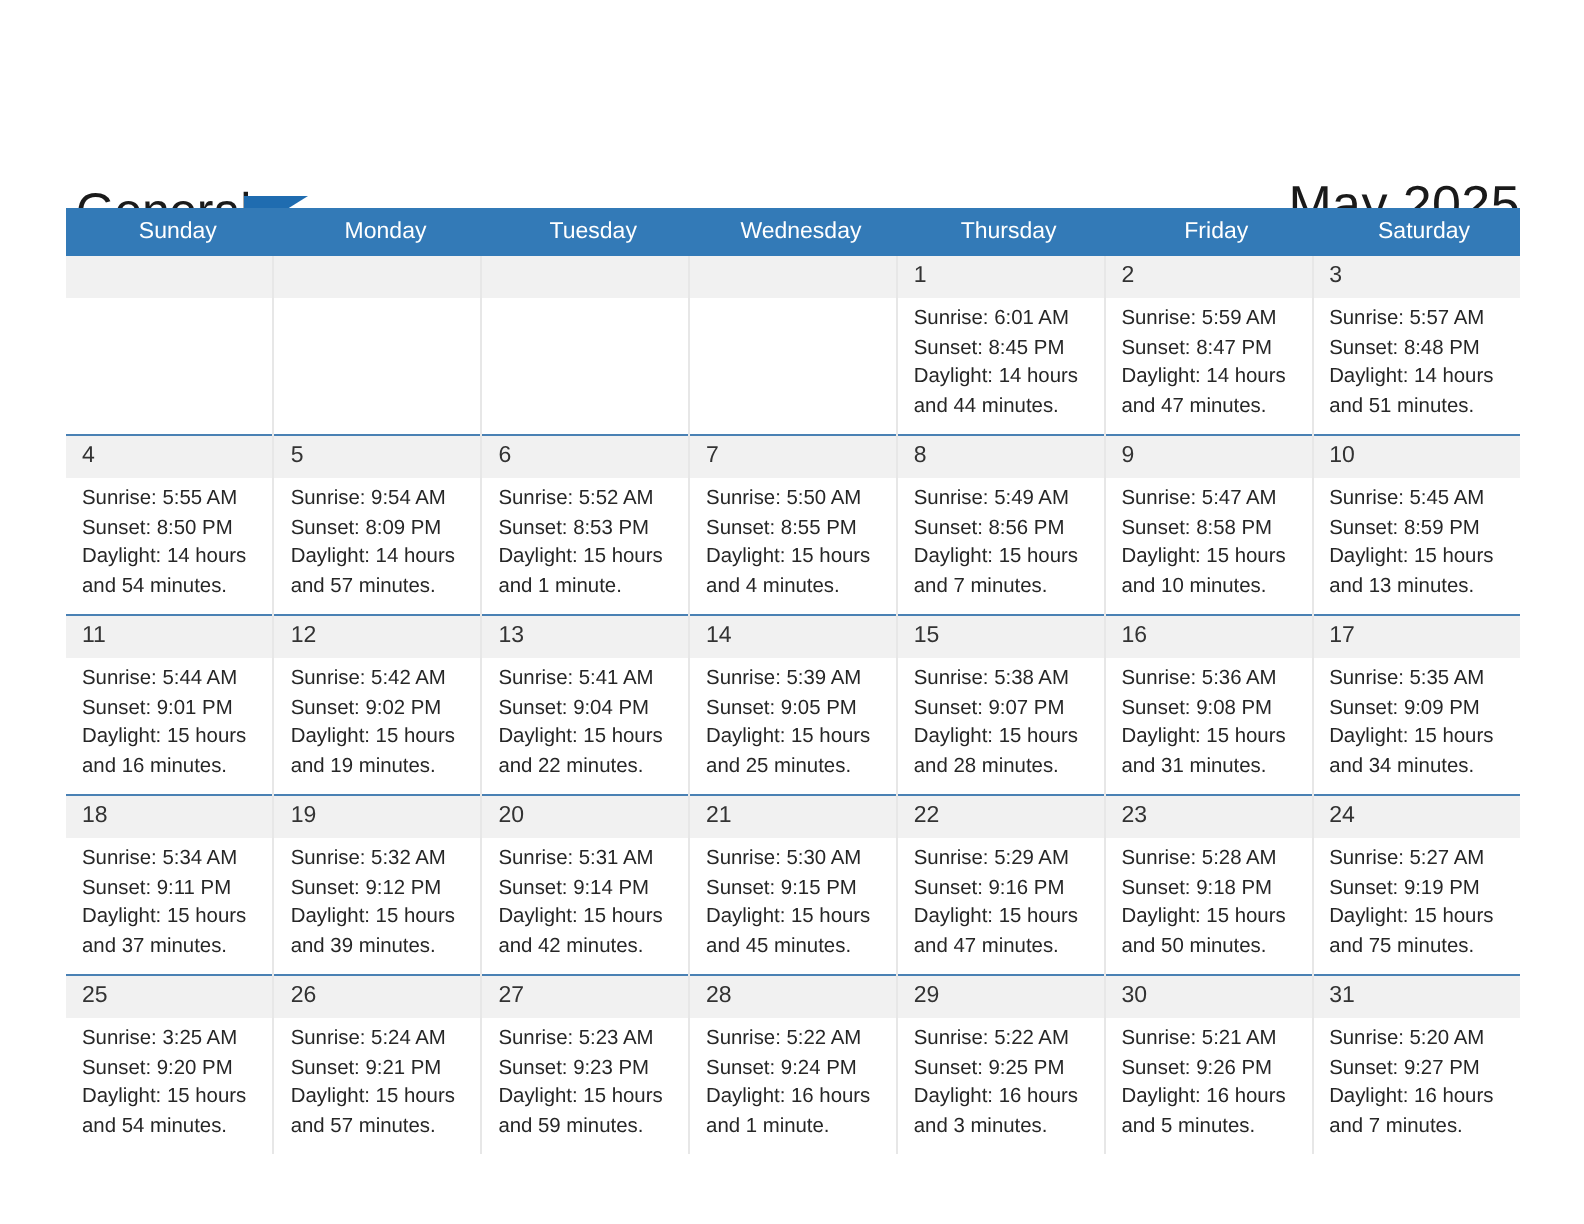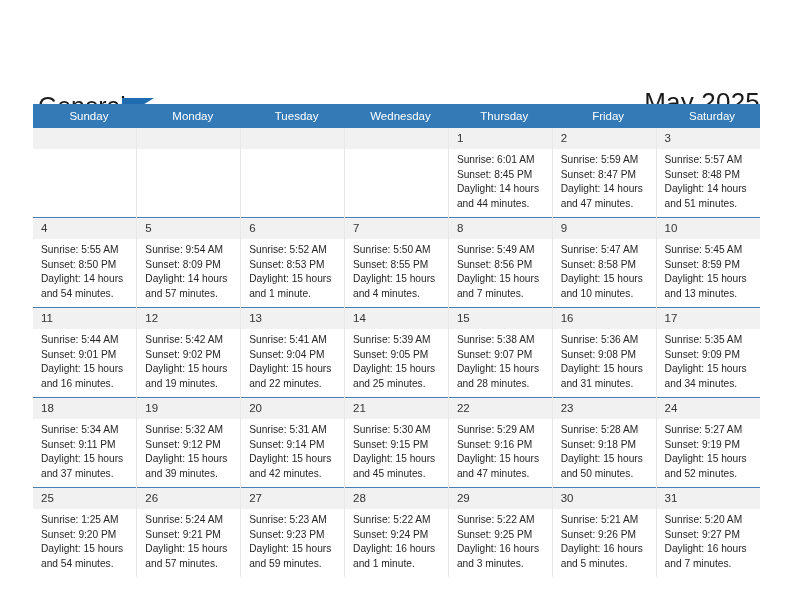--- a/index.html
+++ b/index.html
@@ -456,31 +456,31 @@
               </div>
             </div>
           </td>
           <td>
             <div class="cell">
               <div class="daynum-strip">24</div>
               <div class="cell-body">
                 <div class="line">Sunrise: 5:27 AM</div>
                 <div class="line">Sunset: 9:19 PM</div>
                 <div class="line">Daylight: 15 hours</div>
-                <div class="line">and 52 minutes.</div>
+                <div class="line">and 75 minutes.</div>
               </div>
             </div>
           </td>
         </tr>
         <tr class="week-row">
           <td>
             <div class="cell">
               <div class="daynum-strip">25</div>
               <div class="cell-body">
-                <div class="line">Sunrise: 1:25 AM</div>
+                <div class="line">Sunrise: 3:25 AM</div>
                 <div class="line">Sunset: 9:20 PM</div>
                 <div class="line">Daylight: 15 hours</div>
                 <div class="line">and 54 minutes.</div>
               </div>
             </div>
           </td>
           <td>
             <div class="cell">
               <div class="daynum-strip">26</div>
               <div class="cell-body">

